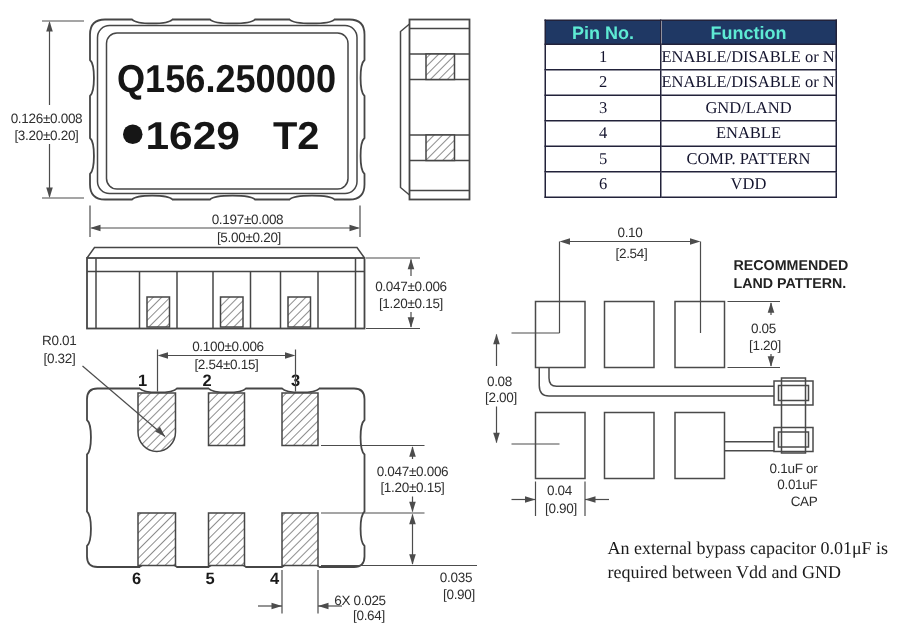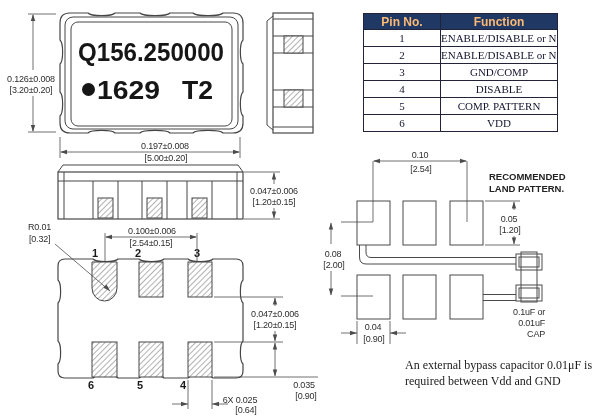--- a/index.html
+++ b/index.html
@@ -249,41 +249,41 @@
     <text class="dim" x="545" y="337" text-anchor="end">CAP</text>
   </g>
 </svg>
 
 <table id="pin-table">
   <colgroup>
         <col class="c1">
         <col class="c2">
       </colgroup>
   <thead>
-    <tr style="background: rgb(31, 56, 100); color: #fdba74;">
+    <tr style="background: rgb(31, 56, 100); color: #5eead4;">
       <th>Pin No.</th>
       <th>Function</th>
     </tr>
   </thead>
   <tbody>
     <tr>
       <td>1</td>
       <td>ENABLE/DISABLE or NC</td>
     </tr>
     <tr>
       <td>2</td>
       <td>ENABLE/DISABLE or NC</td>
     </tr>
     <tr>
       <td>3</td>
-      <td>GND/COMP</td>
+      <td>GND/LAND</td>
     </tr>
     <tr>
       <td>4</td>
-      <td>DISABLE</td>
+      <td>ENABLE</td>
     </tr>
     <tr>
       <td>5</td>
       <td>COMP. PATTERN</td>
     </tr>
     <tr>
       <td>6</td>
       <td>VDD</td>
     </tr>
   </tbody>

